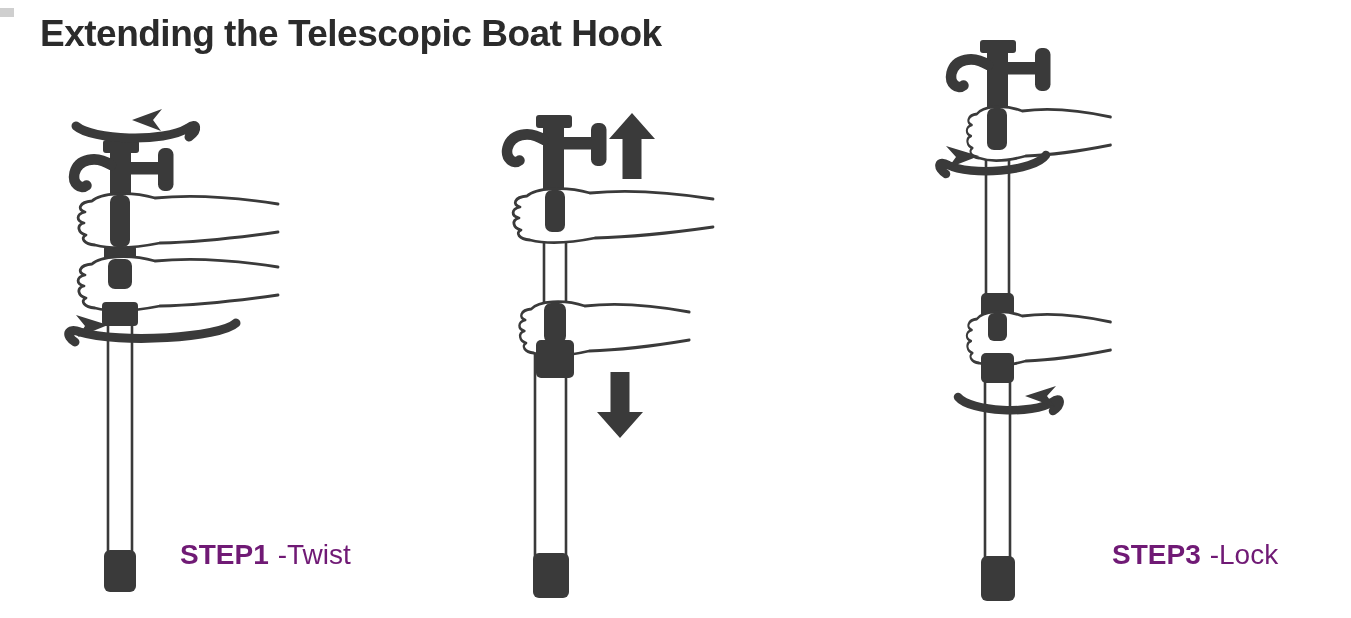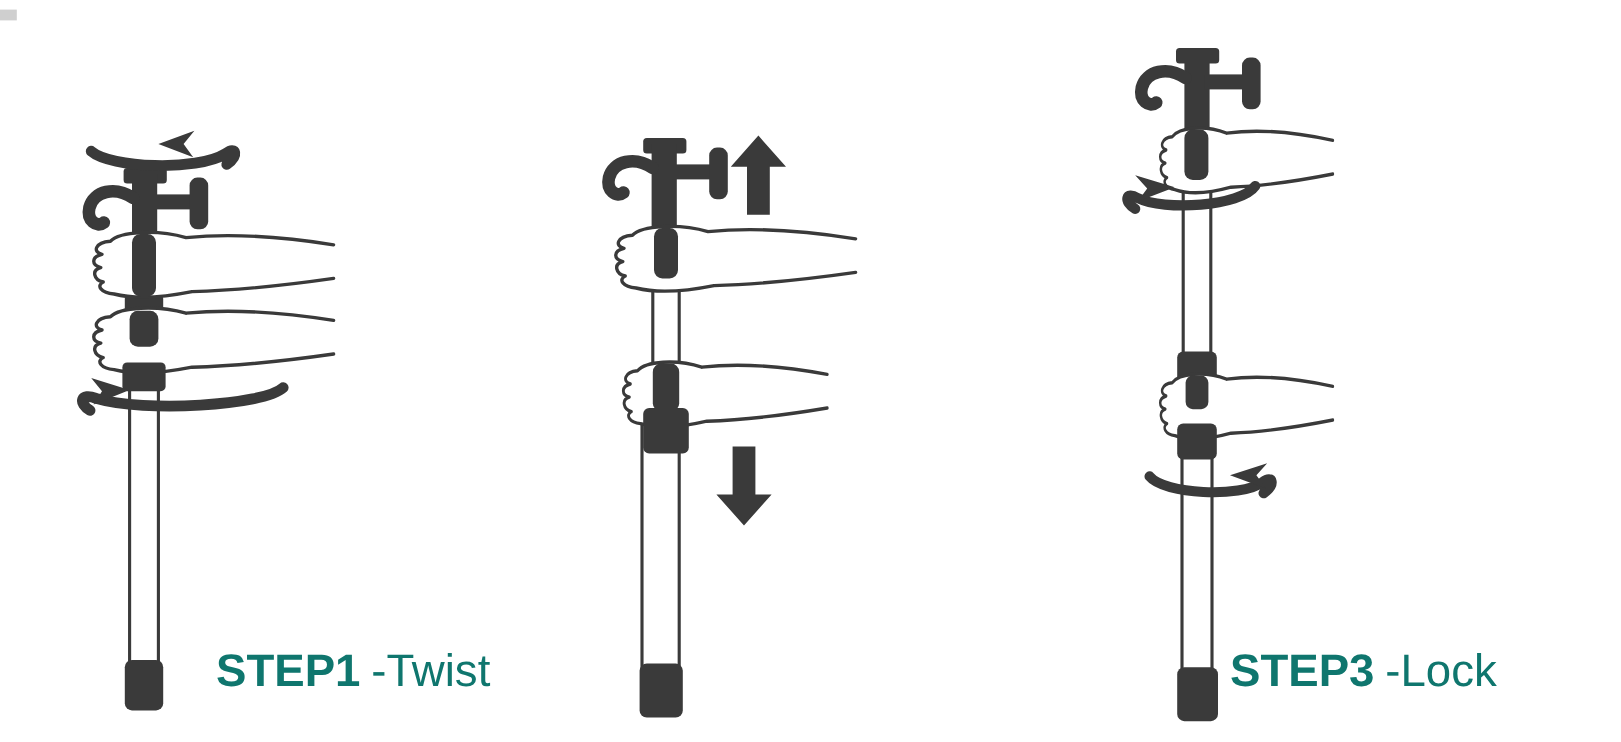--- a/index.html
+++ b/index.html
@@ -3,21 +3,21 @@
 <meta charset="utf-8">
 <style>
   * { box-sizing: border-box; }
   html,body { margin:0; padding:0; background:#ffffff; }
   body { font-family:"Liberation Sans", sans-serif; }
   .canvas { position:relative; width:1351px; height:618px; background:#ffffff; overflow:hidden; }
   .artifact { position:absolute; left:0px; top:8px; width:14px; height:9px; background:#cfcfcf; }
   .title { position:absolute; left:40px; top:14px; font-size:37px; font-weight:bold;
            color:#2b2b2b; letter-spacing:-0.5px; white-space:nowrap; line-height:1.1; }
   .fig { position:absolute; }
-  .step-label { position:absolute; font-size:38px; color:#0f766e; white-space:nowrap; line-height:1; }
+  .step-label { position:absolute; font-size:28px; color:#701a75; white-space:nowrap; line-height:1; }
   .step-label .num { font-weight:bold; }
   .step-label .action { font-weight:normal; margin-left:9px; }
   svg .ink { fill:#3a3a3a; }
   svg .tube { fill:#ffffff; stroke:#3a3a3a; stroke-width:2.6; }
   svg .band { fill:none; stroke:#3a3a3a; stroke-linecap:round; }
 </style>
 </head>
 <body>
 
 <div class="canvas">
@@ -36,20 +36,21 @@
         <path fill="none" stroke="#3a3a3a" stroke-width="2.8" stroke-linecap="round" stroke-linejoin="round" d="M80 6 C55 -1 25 1 17 9 C4 10 2 18 10 20 C1 22 1 29 9 31 C1 33 3 41 11 43 C5 46 9 52 20 53 C40 58 65 55 85 51 M80 6 C120 2 165 6 203 12 M85 51 C125 50 168 45 203 40"></path>
       </g>
       <g id="block-arrow-up">
         <path class="ink" d="M23 0 L46 26 L32.5 26 L32.5 66 L13.5 66 L13.5 26 L0 26 Z"></path>
       </g>
     </defs>
   </svg>
 
   <div class="artifact"></div>
 
+  <div class="title">Extending the Telescopic Boat Hook</div>
 
   <svg class="fig" style="left:40px; top:95px" width="260" height="505" viewBox="0 0 260 505">
     <use href="#hook-head" x="25" y="45"></use>
     <rect class="ink" x="71" y="128" width="18" height="30"></rect>
     <rect class="ink" x="64" y="150" width="32" height="48" rx="4"></rect>
     <rect class="tube" x="68" y="203" width="24" height="256"></rect>
     <use href="#hand" x="35" y="97"></use>
     <rect class="ink" x="70" y="100" width="20" height="52" rx="7"></rect>
     <use href="#hand" x="35" y="160"></use>
     <rect class="ink" x="68" y="164" width="24" height="30" rx="7"></rect>
@@ -96,17 +97,17 @@
     <rect class="ink" x="51" y="521" width="34" height="45" rx="6"></rect>
     <g>
       <path class="band" stroke-width="8.5" d="M28 362 C40 377 104 380 122 367 C131 360 133 369 123 376"></path>
       <path class="ink" d="M126 351 L95 361 L125 372 L117 361 Z"></path>
     </g>
   </svg>
 
   <div class="step-label" style="left:180px; top:541px">
     <span class="num">STEP1</span><span class="action">-Twist</span>
   </div>
-  <div class="step-label" style="left:1025px; top:541px">
+  <div class="step-label" style="left:1112px; top:541px">
     <span class="num">STEP3</span><span class="action">-Lock</span>
   </div>
 
 </div>
 
 </body></html>

